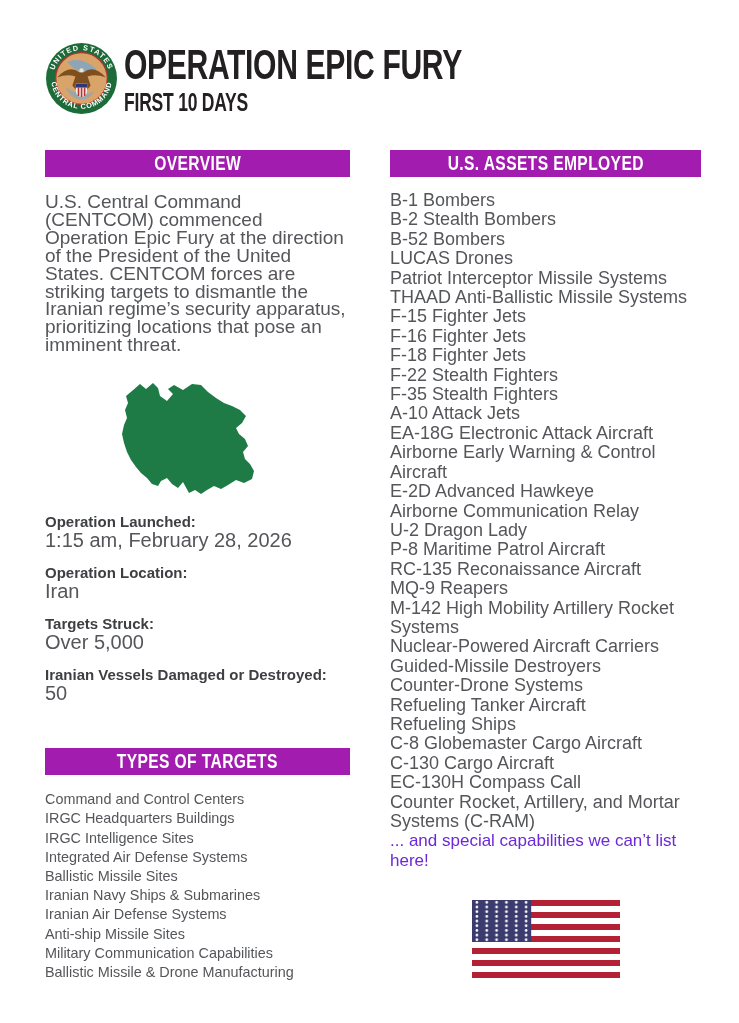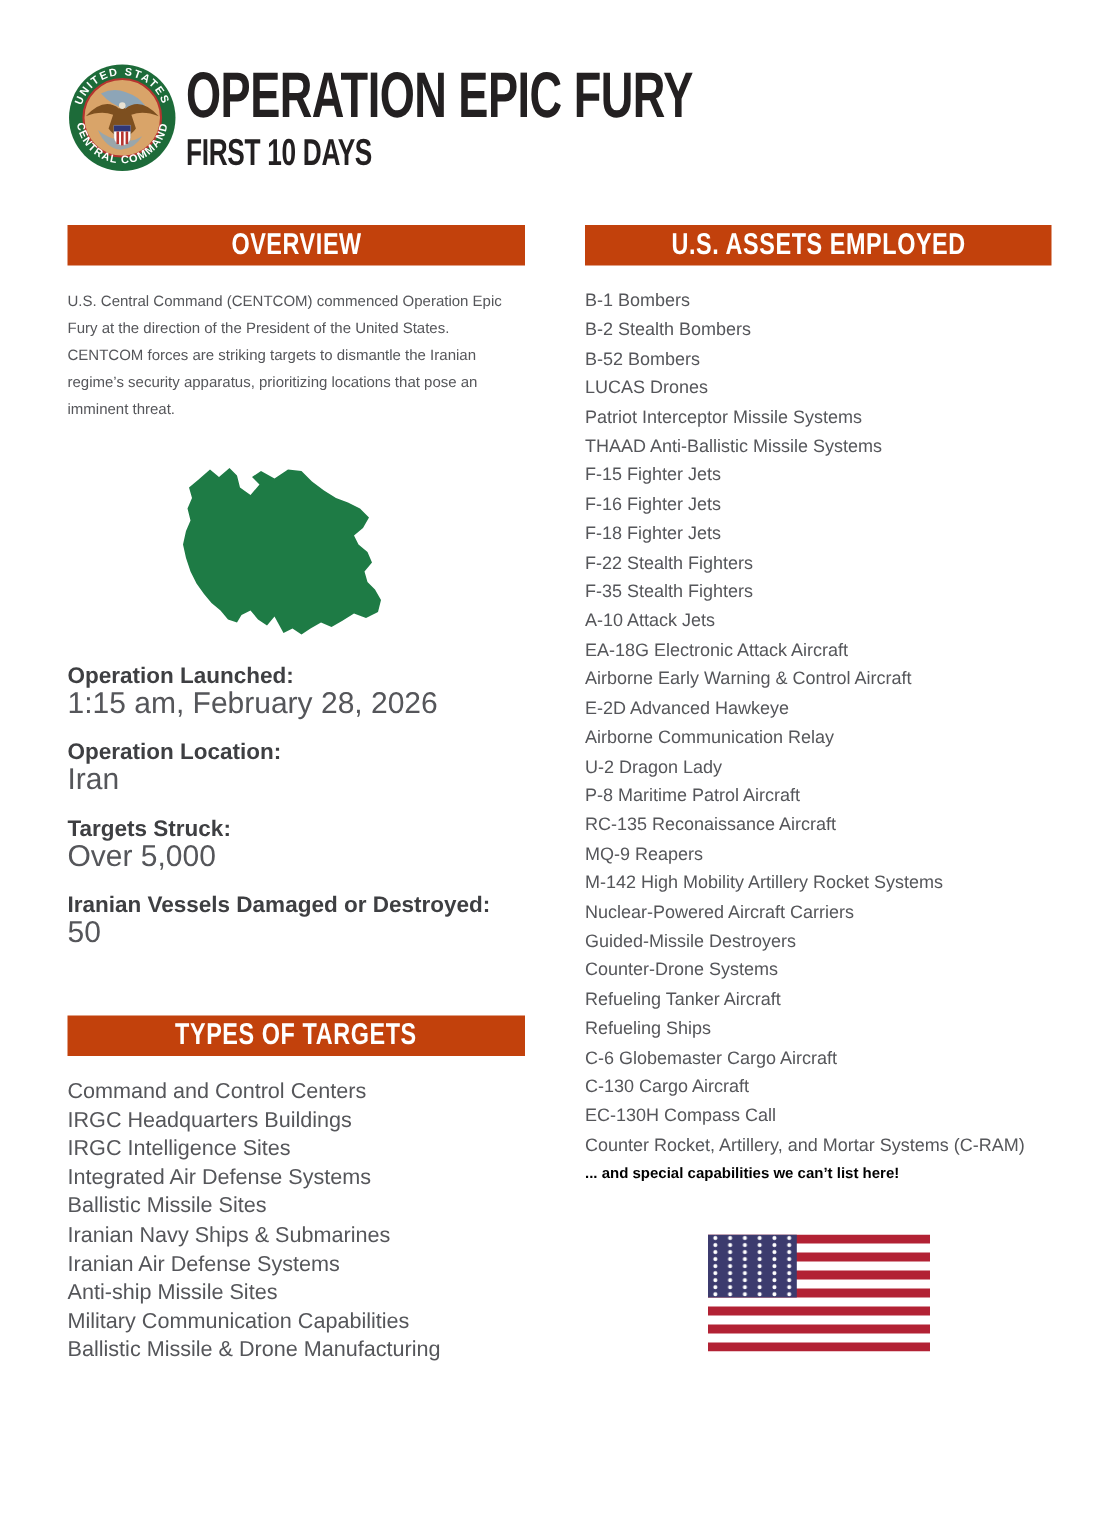--- a/index.html
+++ b/index.html
@@ -19,41 +19,41 @@
   }
   .sub-title {
     font-weight:bold; font-size:25px; line-height:1; color:#232021;
     transform:scaleX(0.70); transform-origin:0 0; white-space:nowrap;
     margin-top:4px; letter-spacing:-0.3px;
   }
   
   .col-left  { position:absolute; left:45px;  top:150px; width:305px; }
   .col-right { position:absolute; left:390px; top:150px; width:311px; }
   .section-bar {
-    height:27px; background:#c2410c; display:flex; align-items:center; justify-content:center;
+    height:27px; background:#a21caf; display:flex; align-items:center; justify-content:center;
   }
   .section-bar span {
     color:#ffffff; font-weight:bold; font-size:20px; white-space:nowrap;
     transform:scaleX(0.78); letter-spacing:0.5px;
   }
   .overview-body {
-    margin-top:16px; font-size:10px; line-height:17.9px; color:#55565a;
+    margin-top:16px; font-size:19px; line-height:17.9px; color:#55565a;
   }
   .map-wrap { margin-top:23px; margin-left:68px; width:145px; height:126px; }
   .stats { margin-top:9px; }
   .stat-group { margin-bottom:13px; }
   .stat-label { font-weight:bold; font-size:15px; line-height:19px; color:#3e3f42; }
   .stat-value { font-size:20px; line-height:19px; color:#55565a; }
   .types-bar { margin-top:45px; }
   .plain-list { margin-top:15px; }
   .plain-list .list-row { font-size:14.4px; line-height:19.2px; color:#55565a; }
   .assets-list { margin-top:14px; }
-  .assets-list .list-row { font-size:12px; line-height:19.4px; color:#55565a; }
+  .assets-list .list-row { font-size:18px; line-height:19.4px; color:#55565a; }
   .assets-footnote {
-    font-weight:bold; font-size:10px; line-height:19.4px; color:#000000; margin-top:0px;
+    font-weight:normal; font-size:17px; line-height:19.4px; color:#6d28d9; margin-top:0px;
   }
   .flag-wrap { margin-top:30px; display:flex; justify-content:center; }
 </style>
 </head>
 <body>
 
 <div class="seal-wrap">
   <svg width="73" height="73" viewBox="0 0 72 72">
     <circle cx="36" cy="36" r="35" fill="#1d6b39"></circle>
     <circle cx="36" cy="36" r="25.5" fill="#d9a469" stroke="#b5342f" stroke-width="1.4"></circle>
@@ -166,21 +166,21 @@
       <div class="list-row">U-2 Dragon Lady</div>
       <div class="list-row">P-8 Maritime Patrol Aircraft</div>
       <div class="list-row">RC-135 Reconaissance Aircraft</div>
       <div class="list-row">MQ-9 Reapers</div>
       <div class="list-row">M-142 High Mobility Artillery Rocket Systems</div>
       <div class="list-row">Nuclear-Powered Aircraft Carriers</div>
       <div class="list-row">Guided-Missile Destroyers</div>
       <div class="list-row">Counter-Drone Systems</div>
       <div class="list-row">Refueling Tanker Aircraft</div>
       <div class="list-row">Refueling Ships</div>
-      <div class="list-row">C-6 Globemaster Cargo Aircraft</div>
+      <div class="list-row">C-8 Globemaster Cargo Aircraft</div>
       <div class="list-row">C-130 Cargo Aircraft</div>
       <div class="list-row">EC-130H Compass Call</div>
       <div class="list-row">Counter Rocket, Artillery, and Mortar Systems (C-RAM)</div>
     </div>
 
   <div class="assets-footnote">... and special capabilities we can’t list here!</div>
 
   <div class="flag-wrap">
     <svg width="148" height="78" viewBox="0 0 148 78">
       <defs>

